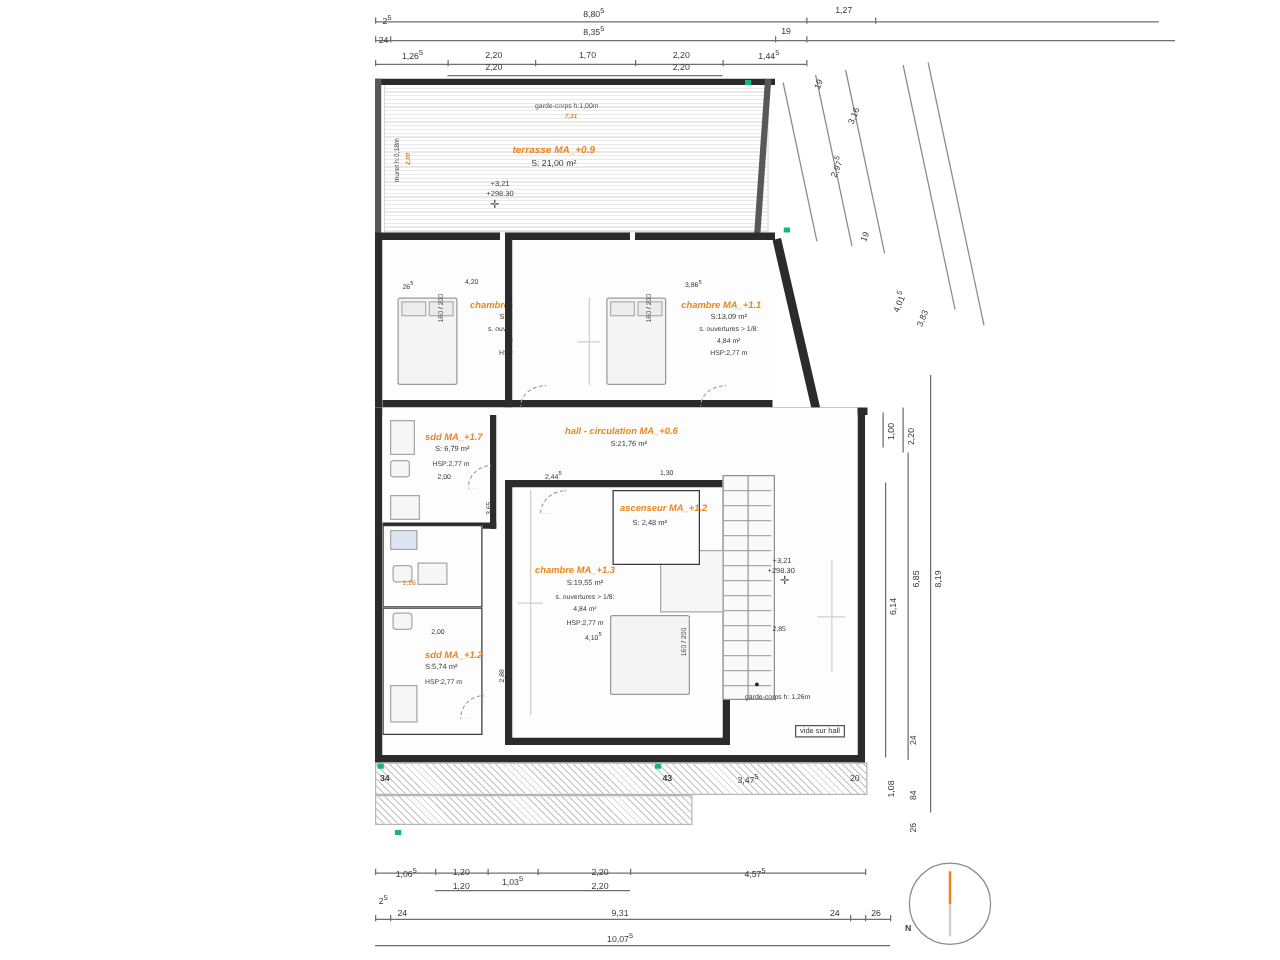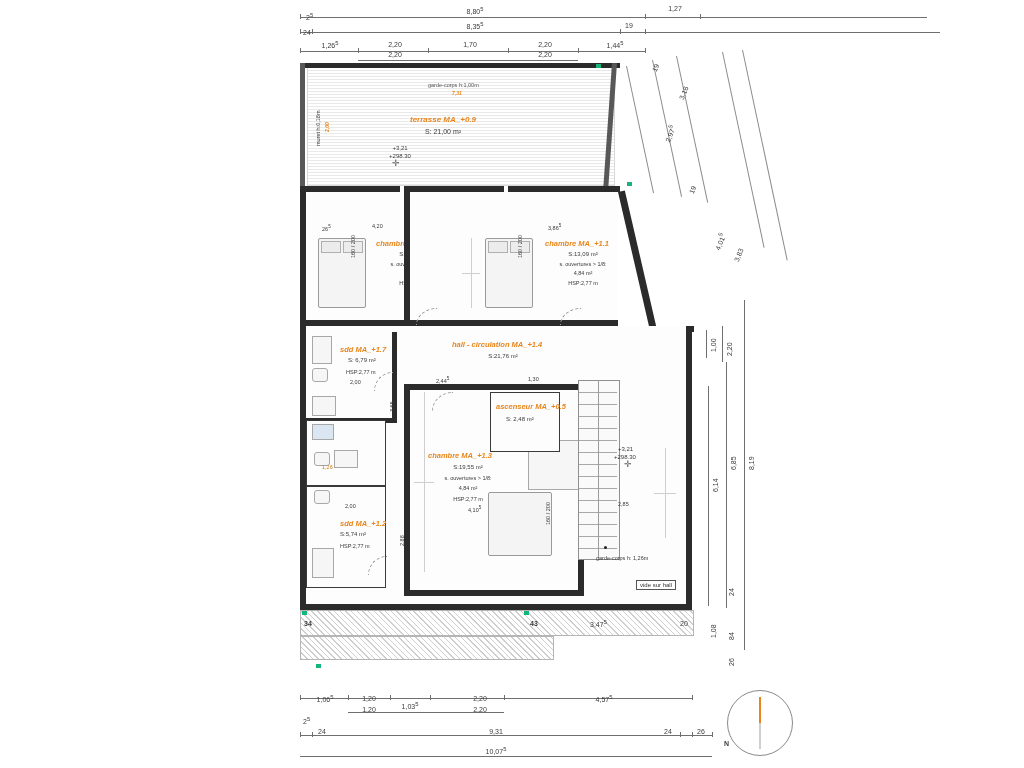--- a/index.html
+++ b/index.html
@@ -142,21 +142,21 @@
   <div class="t ctr xs" style="left:583px;top:262px;">s. ouvertures &gt; 1/8:</div>
   <div class="t ctr xs" style="left:583px;top:271px;">4,84 m²</div>
   <div class="t ctr xs" style="left:583px;top:281px;">HSP:2,77 m</div>
   <div class="cross" style="left:462px;top:238px;width:18px;height:70px;"></div>
 
   <div class="wall" style="left:306px;top:320px;width:312px;height:6px;"></div>
   <div class="door" style="left:416px;top:308px;width:20px;height:16px;"></div>
   <div class="door" style="left:560px;top:308px;width:20px;height:16px;"></div>
 
   <div class="room" style="left:306px;top:326px;width:380px;height:278px;"></div>
-  <div class="t orange" style="left:452px;top:341px;font-size:7.5px;">hall - circulation MA_+1.4</div>
+  <div class="t orange" style="left:452px;top:341px;font-size:7.5px;">hall - circulation MA_+0.6</div>
   <div class="t ctr sm" style="left:503px;top:353px;">S:21,76 m²</div>
 
   <div class="room" style="left:306px;top:332px;width:86px;height:86px;border-right:5px solid #2b2b2b;border-bottom:5px solid #2b2b2b;"></div>
   <div class="furn" style="left:312px;top:336px;width:18px;height:26px;"></div>
   <div class="furn r" style="left:312px;top:368px;width:14px;height:12px;"></div>
   <div class="furn" style="left:312px;top:396px;width:22px;height:18px;"></div>
   <div class="t orange" style="left:340px;top:346px;font-size:7.5px;">sdd MA_+1.7</div>
   <div class="t sm" style="left:348px;top:357px;">S: 6,79 m²</div>
   <div class="t xs" style="left:346px;top:370px;">HSP:2,77 m</div>
   <div class="t xs" style="left:350px;top:380px;">2,00</div>
@@ -192,21 +192,21 @@
   <div class="t ctr xs" style="left:468px;top:486px;">4,84 m²</div>
   <div class="t ctr xs" style="left:468px;top:497px;">HSP:2,77 m</div>
   <div class="t xs" style="left:468px;top:506px;"><span>4,10</span><sup>5</sup></div>
   <div class="bed" style="left:488px;top:492px;width:62px;height:62px;"></div>
   <div class="t xs" style="left:546px;top:525px;transform:rotate(-90deg);transform-origin:left top;">160 / 200</div>
   <div class="furn" style="left:528px;top:440px;width:50px;height:48px;"></div>
   <div class="cross" style="left:414px;top:392px;width:20px;height:180px;"></div>
   <div class="door" style="left:432px;top:392px;width:20px;height:18px;"></div>
 
   <div class="room" style="left:490px;top:392px;width:68px;height:58px;border:1px solid #3a3a3a;"></div>
-  <div class="t orange" style="left:496px;top:403px;font-size:7.5px;">ascenseur MA_+0.5</div>
+  <div class="t orange" style="left:496px;top:403px;font-size:7.5px;">ascenseur MA_+1.2</div>
   <div class="t sm" style="left:506px;top:416px;">S: 2,48 m²</div>
 
   <div class="stair" style="left:578px;top:380px;width:40px;height:178px;"></div>
   <div class="stepline" style="left:579px;top:392px;width:38px;"></div>
   <div class="stepline" style="left:579px;top:404px;width:38px;"></div>
   <div class="stepline" style="left:579px;top:416px;width:38px;"></div>
   <div class="stepline" style="left:579px;top:428px;width:38px;"></div>
   <div class="stepline" style="left:579px;top:440px;width:38px;"></div>
   <div class="stepline" style="left:579px;top:452px;width:38px;"></div>
   <div class="stepline" style="left:579px;top:464px;width:38px;"></div>

